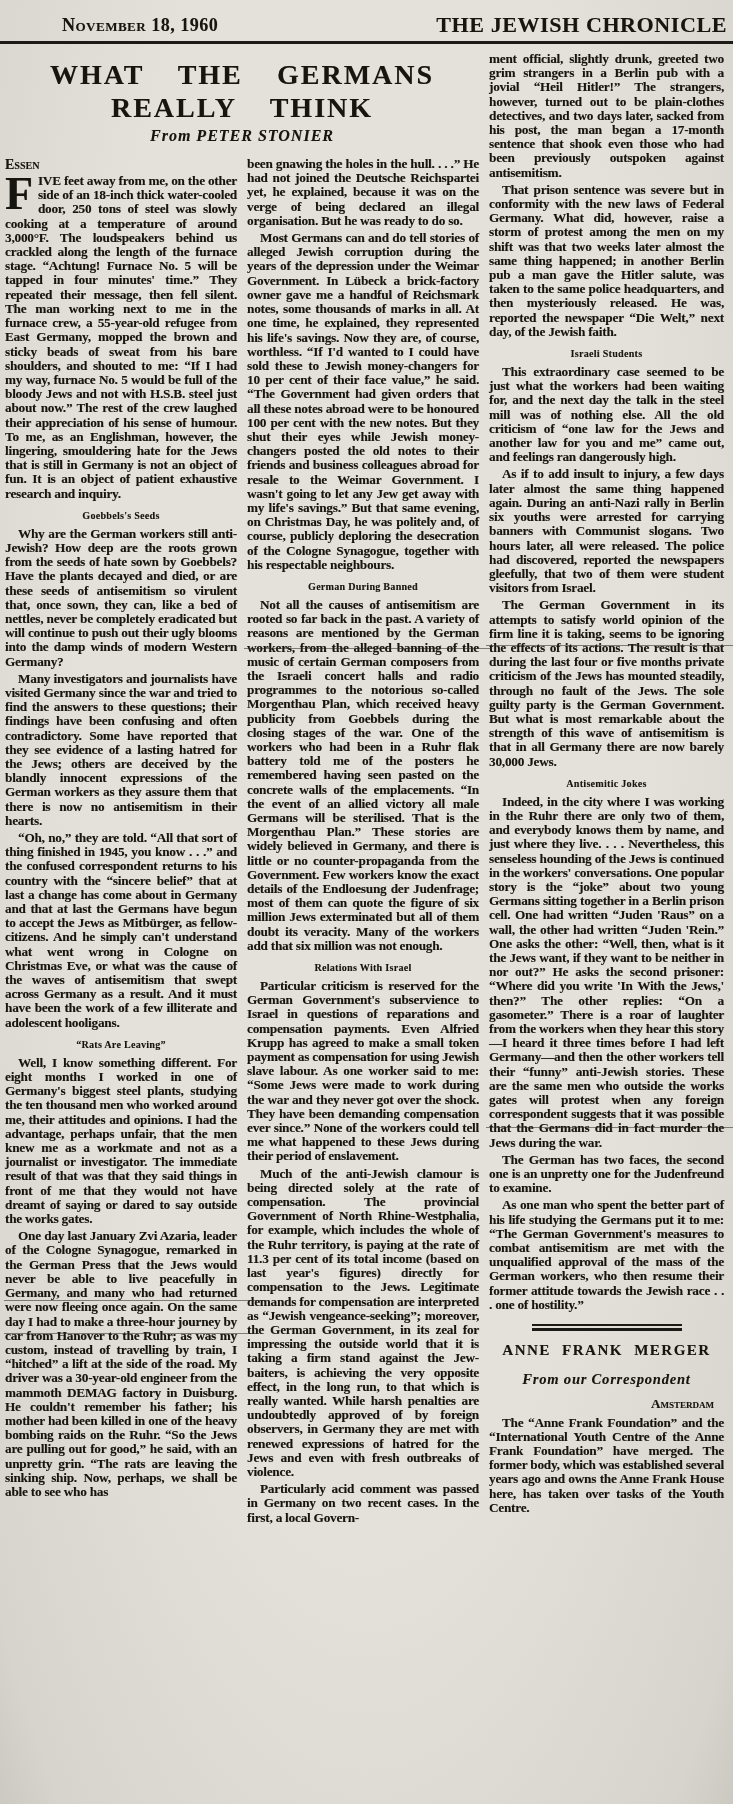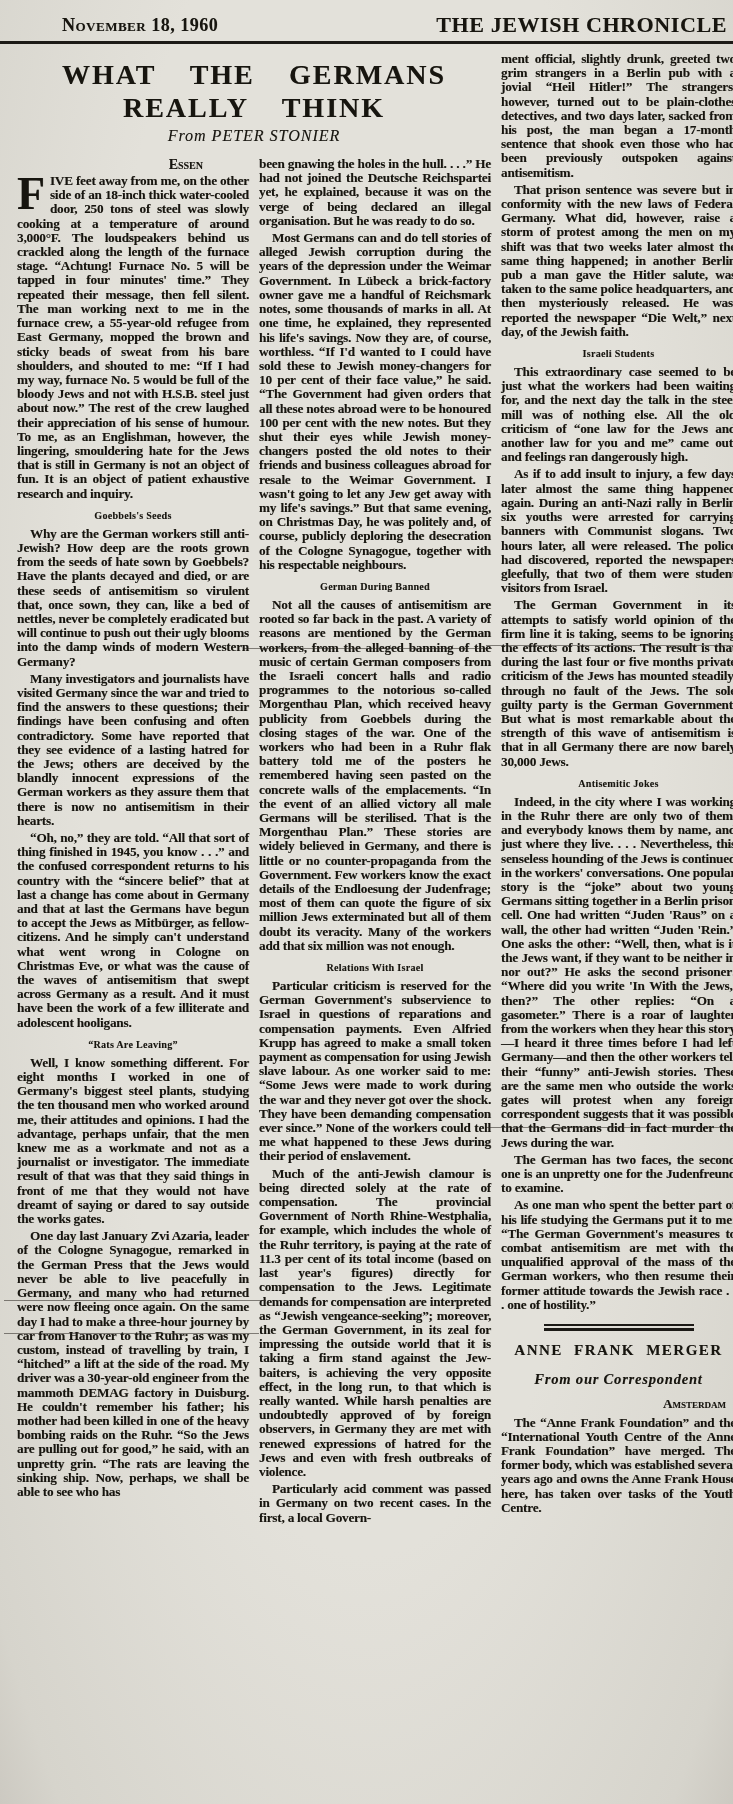--- a/index.html
+++ b/index.html
@@ -18,38 +18,38 @@
     padding:12px 4px 3px 0;
     border-bottom:3px solid #1c1a16;
   }
   .issue-date {
     font-variant:small-caps; font-weight:bold; font-size:18px;
     letter-spacing:0.5px; padding-left:62px;
   }
   .masthead {
     font-weight:bold; font-size:22px; letter-spacing:0.6px; padding-right:2px;
   }
-  .content { display:flex; gap:10px; padding:6px 5px 0 17px; }
+  .content { display:flex; gap:10px; padding:6px 5px 0 5px; }
   .left-wrap { width:474px; flex:0 0 474px; }
   .cols { display:flex; gap:10px; }
   .col { width:232px; flex:0 0 232px; }
   .col3 { width:235px; flex:0 0 235px; padding-top:2px; }
 
   .headline {
     margin:8px 0 2px; text-align:center;
     font-size:28px; font-weight:bold; line-height:1.18;
     letter-spacing:2px; word-spacing:0.9em;
   }
   .byline {
-    text-align:center; font-style:italic; font-weight:normal;
+    text-align:center; font-style:italic; font-weight:bold;
     font-size:16px; letter-spacing:1px; margin:3px 0 12px;
   }
   .dateline {
     font-variant:small-caps; font-weight:bold; font-size:14px;
-    text-align:right; padding-right:46px; margin:0 0 1px 0;
+    text-align:left; padding-right:46px; margin:0 0 1px 0;
   }
   .para {
     margin:0 0 3px; text-align:justify;
     font-size:13.2px; line-height:14.2px; font-weight:bold;
     letter-spacing:-0.2px; text-indent:13px;
     hyphens:auto; -webkit-hyphens:auto;
   }
   .para.no-indent { text-indent:0; }
   .subhead {
     text-align:center; font-size:10px; font-weight:bold;

